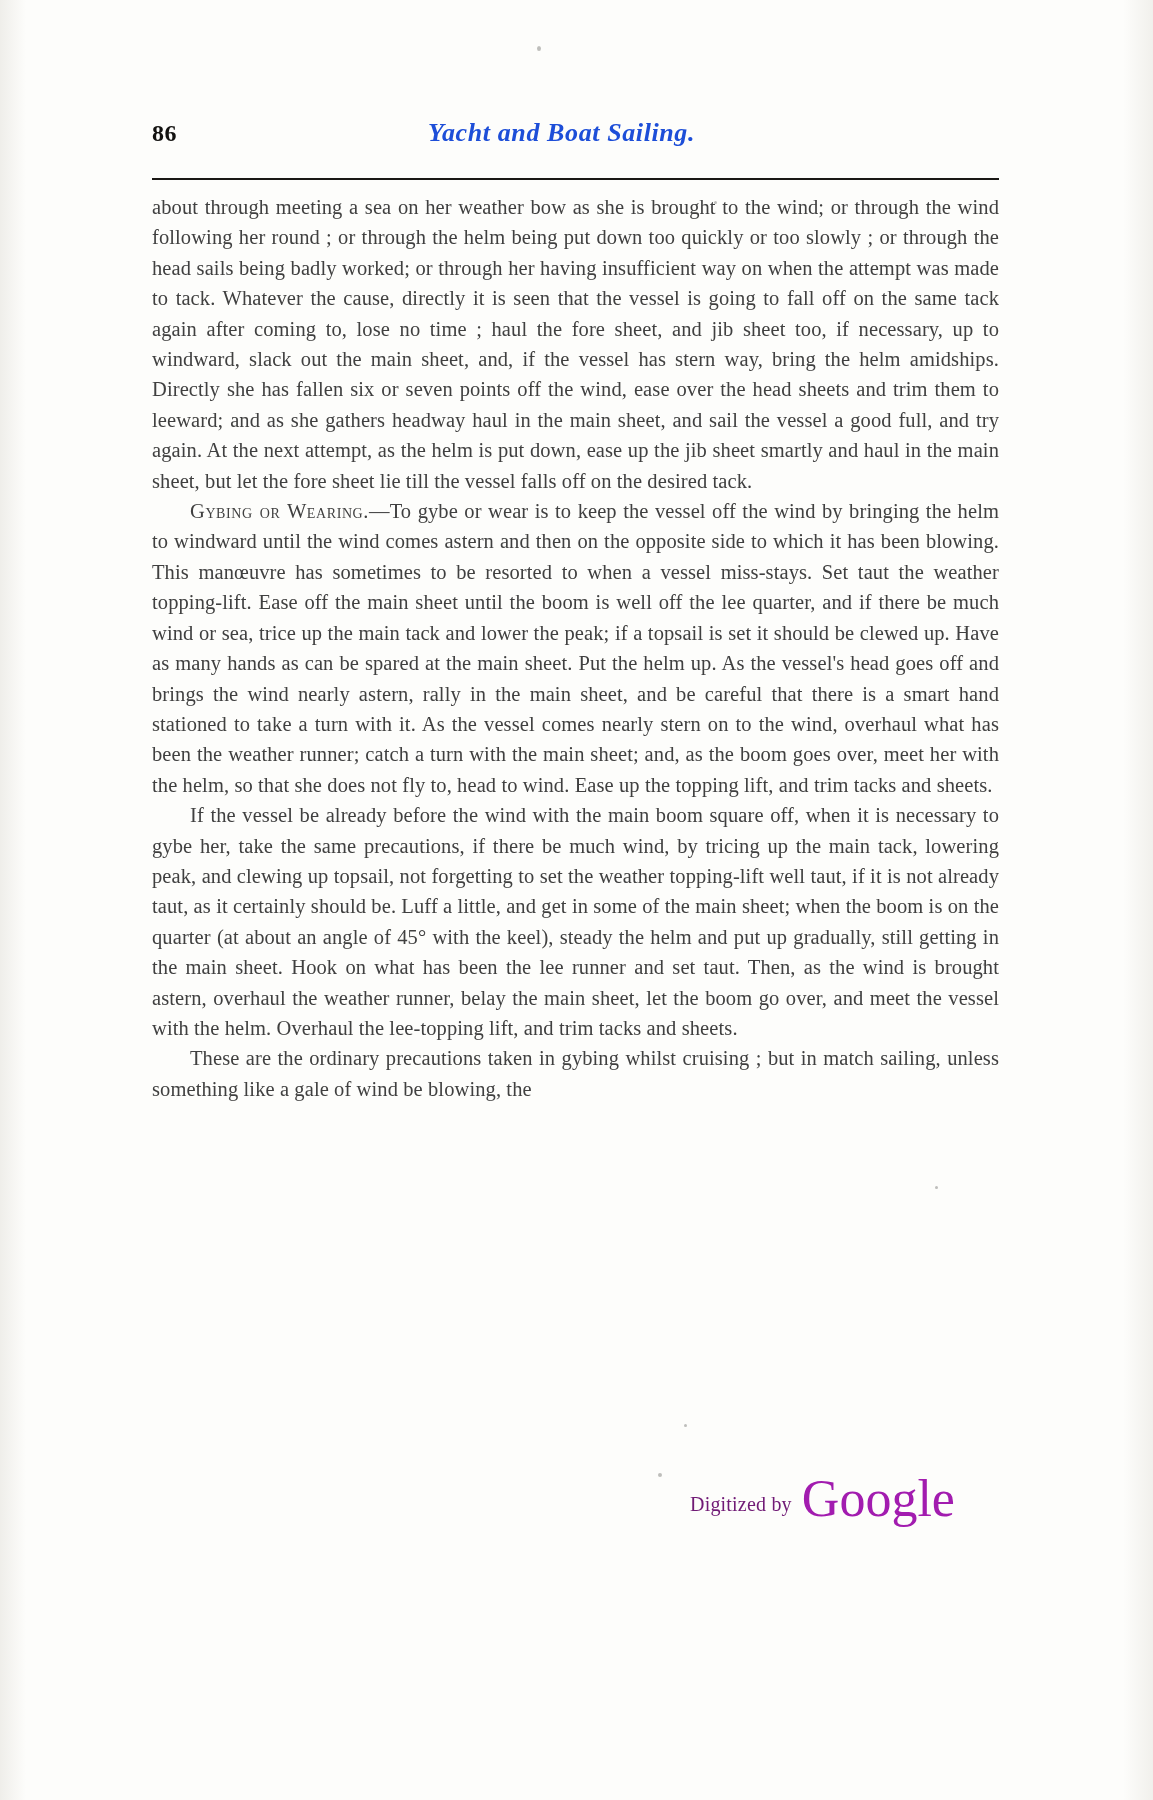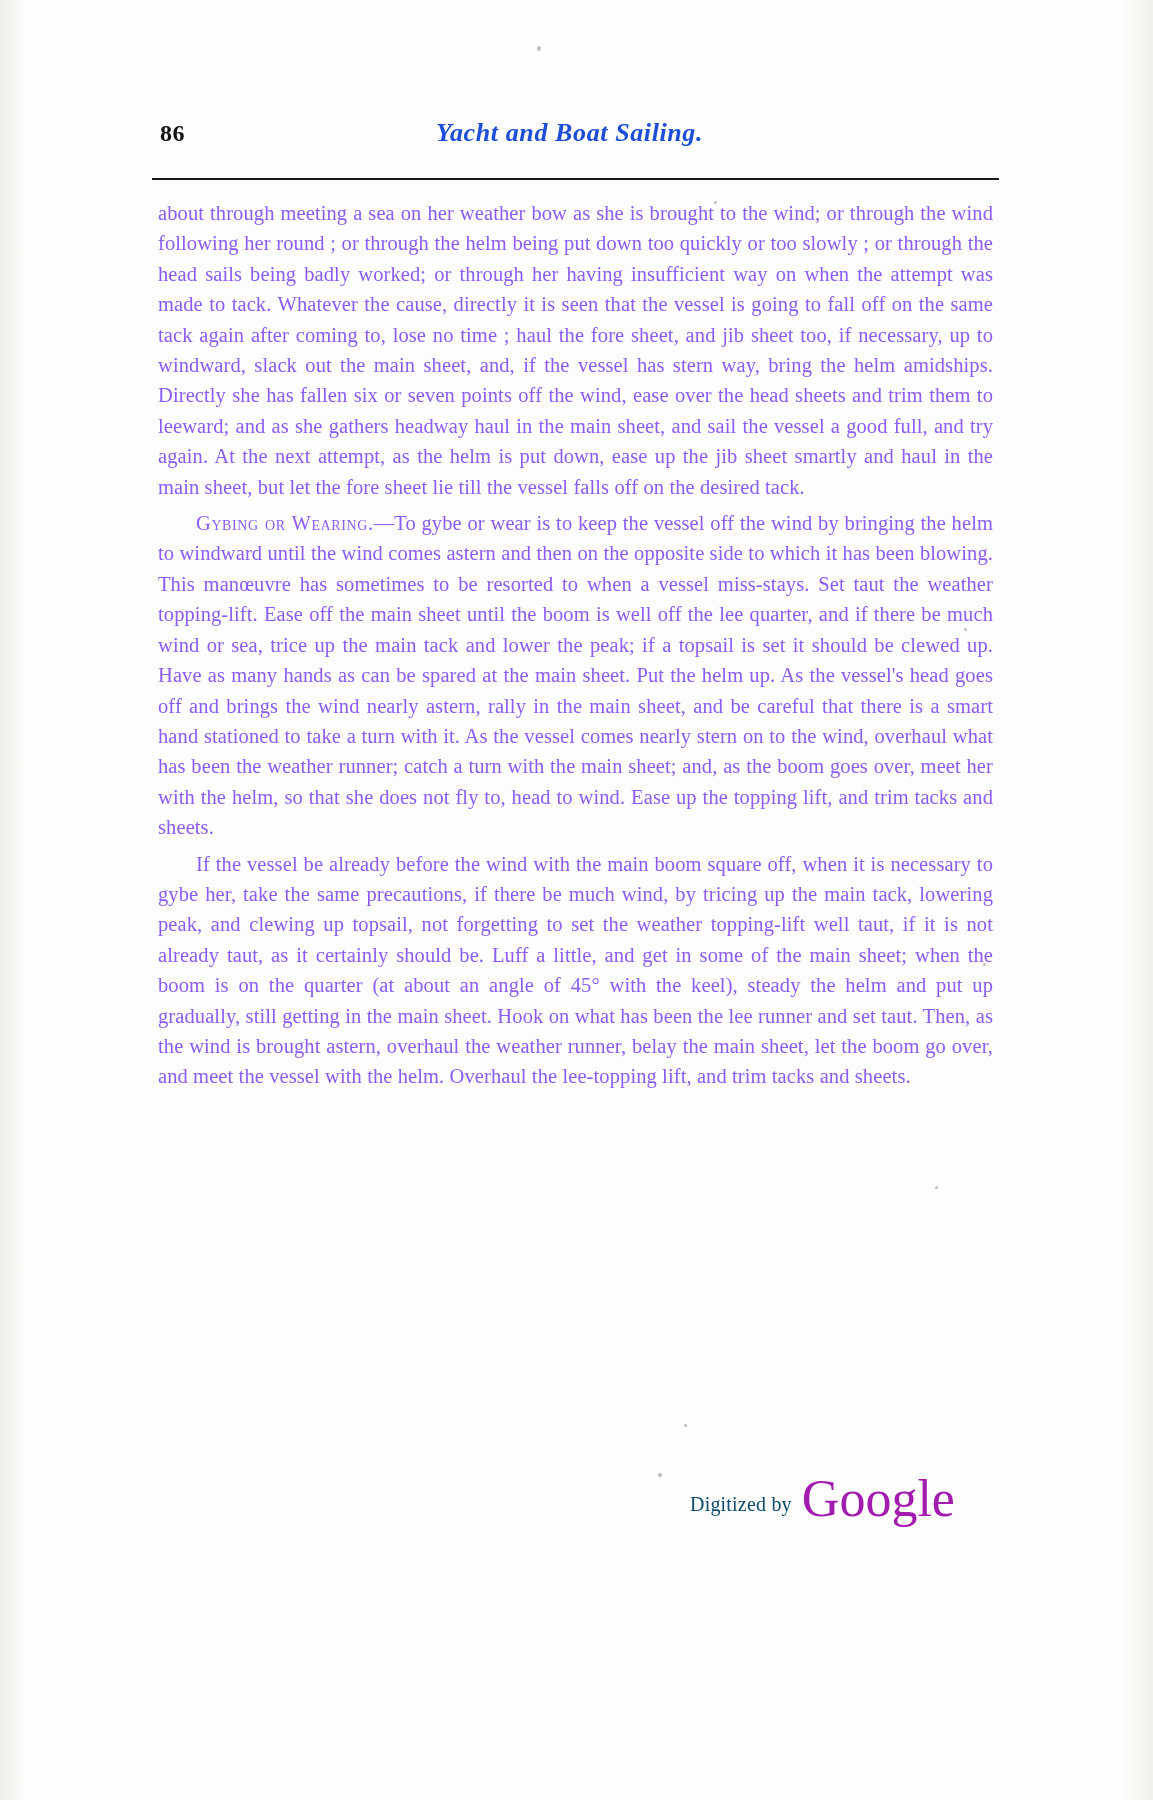--- a/index.html
+++ b/index.html
@@ -43,21 +43,20 @@
     border-radius: 50%;
     opacity: .55;
   }
   header.page-header {
     position: absolute;
     left: 152px;
     top: 118px;
     width: 850px;
     display: flex;
     align-items: baseline;
-    margin-left: 8px;
   }
   .folio {
     font-family: "Liberation Serif", serif;
     font-weight: bold;
     font-size: 24px;
     letter-spacing: .5px;
     color: #131210;
   }
   .running-title {
     flex: 1;
@@ -78,26 +77,26 @@
     height: 2px;
     background: #1a1815;
   }
   .body-col {
     position: absolute;
     left: 152px;
     top: 192px;
     width: 847px;
   }
   p.para {
-    margin: 6px;
+    margin: 0;
     font-size: 20.5px;
     line-height: 30.4px;
     text-align: justify;
     text-justify: inter-word;
-    color: #8b5cf6;
+    color: #404040;
     letter-spacing: .1px;
   }
   p.indent {
     text-indent: 38px;
   }
   .smallcaps {
     font-variant: small-caps;
     letter-spacing: .6px;
   }
   .footer-credit {
@@ -107,21 +106,21 @@
     width: 420px;
     height: 70px;
     display: flex;
     align-items: flex-end;
     color: #b9b9b5;
     user-select: none;
   }
   .digitized-by {
     font-family: "Liberation Serif", serif;
     font-size: 20px;
-    color: #0c4a6e;
+    color: #701a75;
     margin-right: 10px;
     margin-bottom: 9px;
     letter-spacing: .2px;
   }
   .google-word {
     font-family: "Liberation Serif", serif;
     font-size: 52px;
     color: #a21caf;
     letter-spacing: 0px;
     line-height: 52px;
@@ -151,20 +150,21 @@
   <div class="header-rule"></div>
 
   <div class="body-col">
 
     <p class="para">about through meeting a sea on her weather bow as she is brought to the wind; or through the wind following her round ; or through the helm being put down too quickly or too slowly ; or through the head sails being badly worked; or through her having insufficient way on when the attempt was made to tack. Whatever the cause, directly it is seen that the vessel is going to fall off on the same tack again after coming to, lose no time ; haul the fore sheet, and jib sheet too, if necessary, up to windward, slack out the main sheet, and, if the vessel has stern way, bring the helm amidships. Directly she has fallen six or seven points off the wind, ease over the head sheets and trim them to leeward; and as she gathers headway haul in the main sheet, and sail the vessel a good full, and try again. At the next attempt, as the helm is put down, ease up the jib sheet smartly and haul in the main sheet, but let the fore sheet lie till the vessel falls off on the desired tack.</p>
 
     <p class="para indent"><span class="smallcaps">Gybing or Wearing.</span><span>—</span><span>To gybe or wear is to keep the vessel off the wind by bringing the helm to windward until the wind comes astern and then on the opposite side to which it has been blowing. This manœuvre has sometimes to be resorted to when a vessel miss-stays. Set taut the weather topping-lift. Ease off the main sheet until the boom is well off the lee quarter, and if there be much wind or sea, trice up the main tack and lower the peak; if a topsail is set it should be clewed up. Have as many hands as can be spared at the main sheet. Put the helm up. As the vessel's head goes off and brings the wind nearly astern, rally in the main sheet, and be careful that there is a smart hand stationed to take a turn with it. As the vessel comes nearly stern on to the wind, overhaul what has been the weather runner; catch a turn with the main sheet; and, as the boom goes over, meet her with the helm, so that she does not fly to, head to wind. Ease up the topping lift, and trim tacks and sheets.</span></p>
 
     <p class="para indent">If the vessel be already before the wind with the main boom square off, when it is necessary to gybe her, take the same precautions, if there be much wind, by tricing up the main tack, lowering peak, and clewing up topsail, not forgetting to set the weather topping-lift well taut, if it is not already taut, as it certainly should be. Luff a little, and get in some of the main sheet; when the boom is on the quarter (at about an angle of 45° with the keel), steady the helm and put up gradually, still getting in the main sheet. Hook on what has been the lee runner and set taut. Then, as the wind is brought astern, overhaul the weather runner, belay the main sheet, let the boom go over, and meet the vessel with the helm. Overhaul the lee-topping lift, and trim tacks and sheets.</p>
 
+    <p class="para indent">These are the ordinary precautions taken in gybing whilst cruising ; but in match sailing, unless something like a gale of wind be blowing, the</p>
 
   </div>
 
   <div class="footer-credit">
     <span class="digitized-by">Digitized by</span>
     <span class="google-word">Google</span>
   </div>
 
 </div>
 

